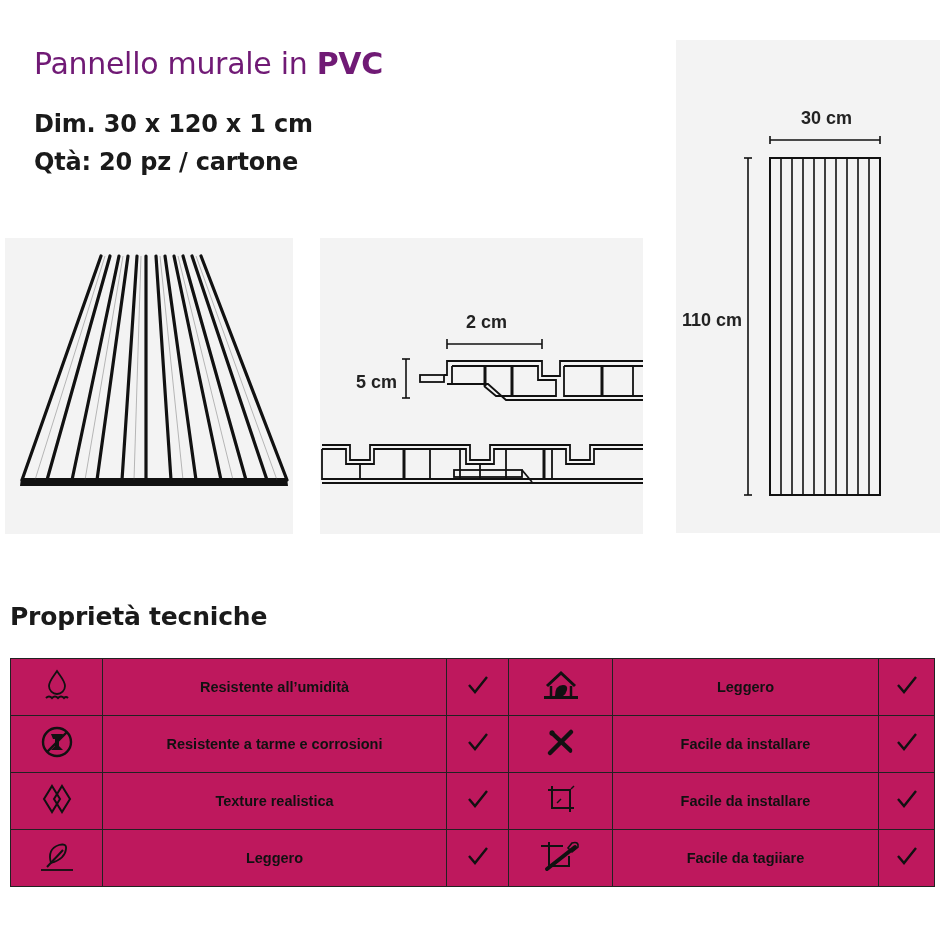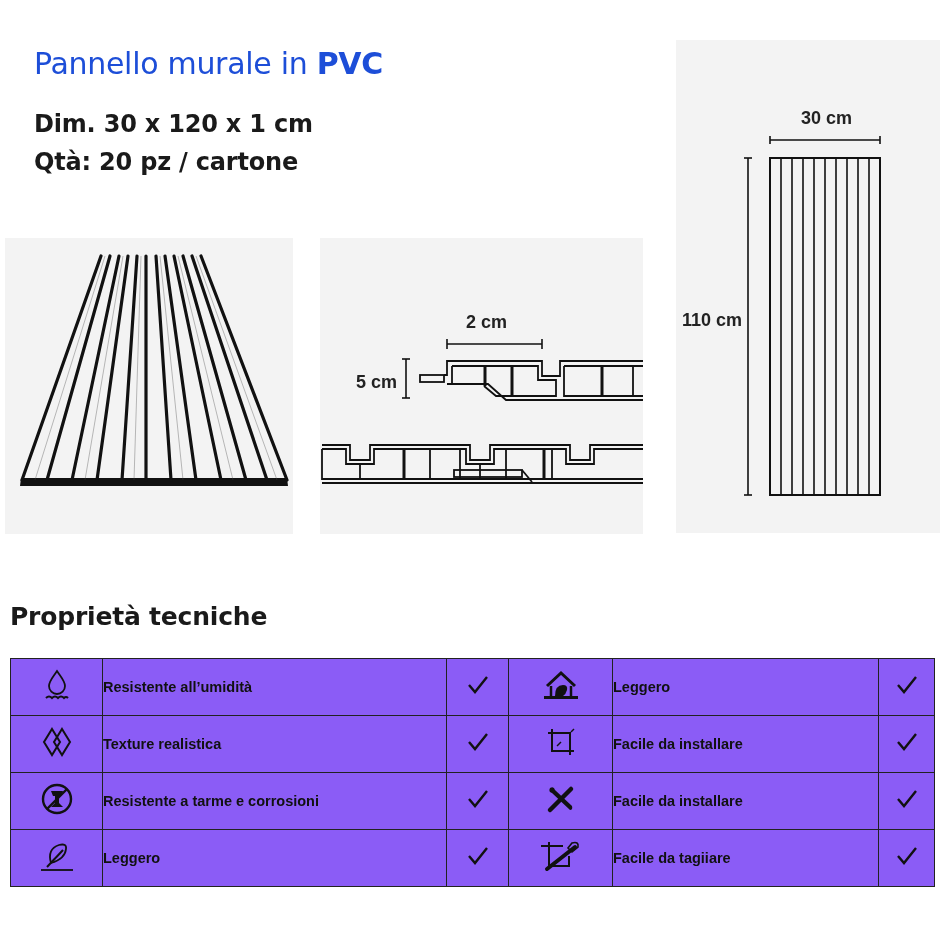--- a/index.html
+++ b/index.html
@@ -1,26 +1,26 @@
 <!DOCTYPE html>
 <html><head>
 <meta charset="utf-8">
 <style>
   html, body { margin:0; padding:0; }
   body { width:940px; height:940px; background:#ffffff; position:relative; overflow:hidden;
          font-family:"DejaVu Sans", sans-serif; color:#111; }
   .abs { position:absolute; }
-  .title { left:34px; top:46px; font-size:30px; font-weight:normal; letter-spacing:-0.3px; color:#1d4ed8; white-space:nowrap; }
+  .title { left:34px; top:46px; font-size:30px; font-weight:normal; letter-spacing:-0.3px; color:#701a75; white-space:nowrap; }
   .title b { font-weight:bold; }
   .spec { left:34px; font-size:24px; font-weight:bold; color:#1a1a1a; letter-spacing:-0.2px; white-space:nowrap; }
   .panel { background:#f3f3f3; }
   .dim-label { font-size:18px; font-weight:bold; color:#222; white-space:nowrap; font-family:"Liberation Sans", sans-serif; }
   .section-title { left:10px; top:602px; font-size:25px; font-weight:bold; color:#1a1a1a; letter-spacing:-0.2px; }
   table.props { position:absolute; left:10px; top:658px; width:924px; height:228px; border-collapse:collapse; table-layout:fixed; }
-  table.props td { border:1.5px solid #222; padding:0; vertical-align:middle; height:56px; background:#8b5cf6; }
+  table.props td { border:1.5px solid #222; padding:0; vertical-align:middle; height:56px; background:#be185d;text-align:center; }
   td.icon-cell { text-align:center; }
   td.label-cell { padding-left:36px; font-family:"Liberation Sans", sans-serif; font-weight:bold; font-size:14.5px; color:#111; }
   td.check-cell { text-align:center; }
   .check { display:inline-block; width:24px; height:24px; }
   svg { display:block; }
 </style>
 </head>
 <body>
 
 <div class="abs title"><span>Pannello murale in </span><b>PVC</b></div>
@@ -177,20 +177,48 @@
     <td class="label-cell">Leggero</td>
     <td class="check-cell"><svg class="check" viewBox="0 0 24 24">
             <path d="M3,12 L9,19 L21,4" fill="none" stroke="#111" stroke-width="2.4"></path>
           </svg></td>
   </tr>
 
   <tr>
     <td class="icon-cell">
       <span style="display:inline-block;">
         <svg width="34" height="34" viewBox="0 0 34 34">
+              <circle cx="17" cy="17" r="14" fill="none" stroke="#111" stroke-width="2.4"></circle>
+              <path d="M11,9 L23,9 L21,14 L19,14 L19,21 L23,25 L11,25 L15,21 L15,14 L13,14 Z" fill="#111"></path>
+              <line x1="7" y1="27" x2="27" y2="7" stroke="#111" stroke-width="2.4"></line>
+            </svg>
+      </span>
+    </td>
+    <td class="label-cell">Resistente a tarme e corrosioni</td>
+    <td class="check-cell"><svg class="check" viewBox="0 0 24 24">
+            <path d="M3,12 L9,19 L21,4" fill="none" stroke="#111" stroke-width="2.4"></path>
+          </svg></td>
+    <td class="icon-cell">
+      <span style="display:inline-block;">
+        <svg width="34" height="34" viewBox="0 0 34 34">
+              <line x1="6" y1="28" x2="27" y2="7" stroke="#111" stroke-width="4.5" stroke-linecap="round"></line>
+              <path d="M6,6 Q4,10 8,11 L26,28 Q29,28 28,24 L11,8 Q10,4 6,6 Z" fill="#111"></path>
+            </svg>
+      </span>
+    </td>
+    <td class="label-cell">Facile da installare</td>
+    <td class="check-cell"><svg class="check" viewBox="0 0 24 24">
+            <path d="M3,12 L9,19 L21,4" fill="none" stroke="#111" stroke-width="2.4"></path>
+          </svg></td>
+  </tr>
+
+  <tr>
+    <td class="icon-cell">
+      <span style="display:inline-block;">
+        <svg width="34" height="34" viewBox="0 0 34 34">
               <path d="M12,4 L20,17 L12,30 L4,17 Z" fill="none" stroke="#111" stroke-width="2"></path>
               <path d="M22,4 L30,17 L22,30 L14,17 Z" fill="none" stroke="#111" stroke-width="2"></path>
             </svg>
       </span>
     </td>
     <td class="label-cell">Texture realistica</td>
     <td class="check-cell"><svg class="check" viewBox="0 0 24 24">
             <path d="M3,12 L9,19 L21,4" fill="none" stroke="#111" stroke-width="2.4"></path>
           </svg></td>
     <td class="icon-cell">
@@ -205,48 +233,20 @@
     </td>
     <td class="label-cell">Facile da installare</td>
     <td class="check-cell"><svg class="check" viewBox="0 0 24 24">
             <path d="M3,12 L9,19 L21,4" fill="none" stroke="#111" stroke-width="2.4"></path>
           </svg></td>
   </tr>
 
   <tr>
     <td class="icon-cell">
       <span style="display:inline-block;">
-        <svg width="34" height="34" viewBox="0 0 34 34">
-              <circle cx="17" cy="17" r="14" fill="none" stroke="#111" stroke-width="2.4"></circle>
-              <path d="M11,9 L23,9 L21,14 L19,14 L19,21 L23,25 L11,25 L15,21 L15,14 L13,14 Z" fill="#111"></path>
-              <line x1="7" y1="27" x2="27" y2="7" stroke="#111" stroke-width="2.4"></line>
-            </svg>
-      </span>
-    </td>
-    <td class="label-cell">Resistente a tarme e corrosioni</td>
-    <td class="check-cell"><svg class="check" viewBox="0 0 24 24">
-            <path d="M3,12 L9,19 L21,4" fill="none" stroke="#111" stroke-width="2.4"></path>
-          </svg></td>
-    <td class="icon-cell">
-      <span style="display:inline-block;">
-        <svg width="34" height="34" viewBox="0 0 34 34">
-              <line x1="6" y1="28" x2="27" y2="7" stroke="#111" stroke-width="4.5" stroke-linecap="round"></line>
-              <path d="M6,6 Q4,10 8,11 L26,28 Q29,28 28,24 L11,8 Q10,4 6,6 Z" fill="#111"></path>
-            </svg>
-      </span>
-    </td>
-    <td class="label-cell">Facile da installare</td>
-    <td class="check-cell"><svg class="check" viewBox="0 0 24 24">
-            <path d="M3,12 L9,19 L21,4" fill="none" stroke="#111" stroke-width="2.4"></path>
-          </svg></td>
-  </tr>
-
-  <tr>
-    <td class="icon-cell">
-      <span style="display:inline-block;">
         <svg width="40" height="34" viewBox="0 0 40 34">
               <path d="M14,24 Q10,10 22,6 Q30,4 29,10 Q28,20 14,24 Z" fill="none" stroke="#111" stroke-width="1.8"></path>
               <line x1="10" y1="28" x2="26" y2="11" stroke="#111" stroke-width="2"></line>
               <line x1="4" y1="31" x2="36" y2="31" stroke="#111" stroke-width="1.8"></line>
             </svg>
       </span>
     </td>
     <td class="label-cell">Leggero</td>
     <td class="check-cell"><svg class="check" viewBox="0 0 24 24">
             <path d="M3,12 L9,19 L21,4" fill="none" stroke="#111" stroke-width="2.4"></path>

